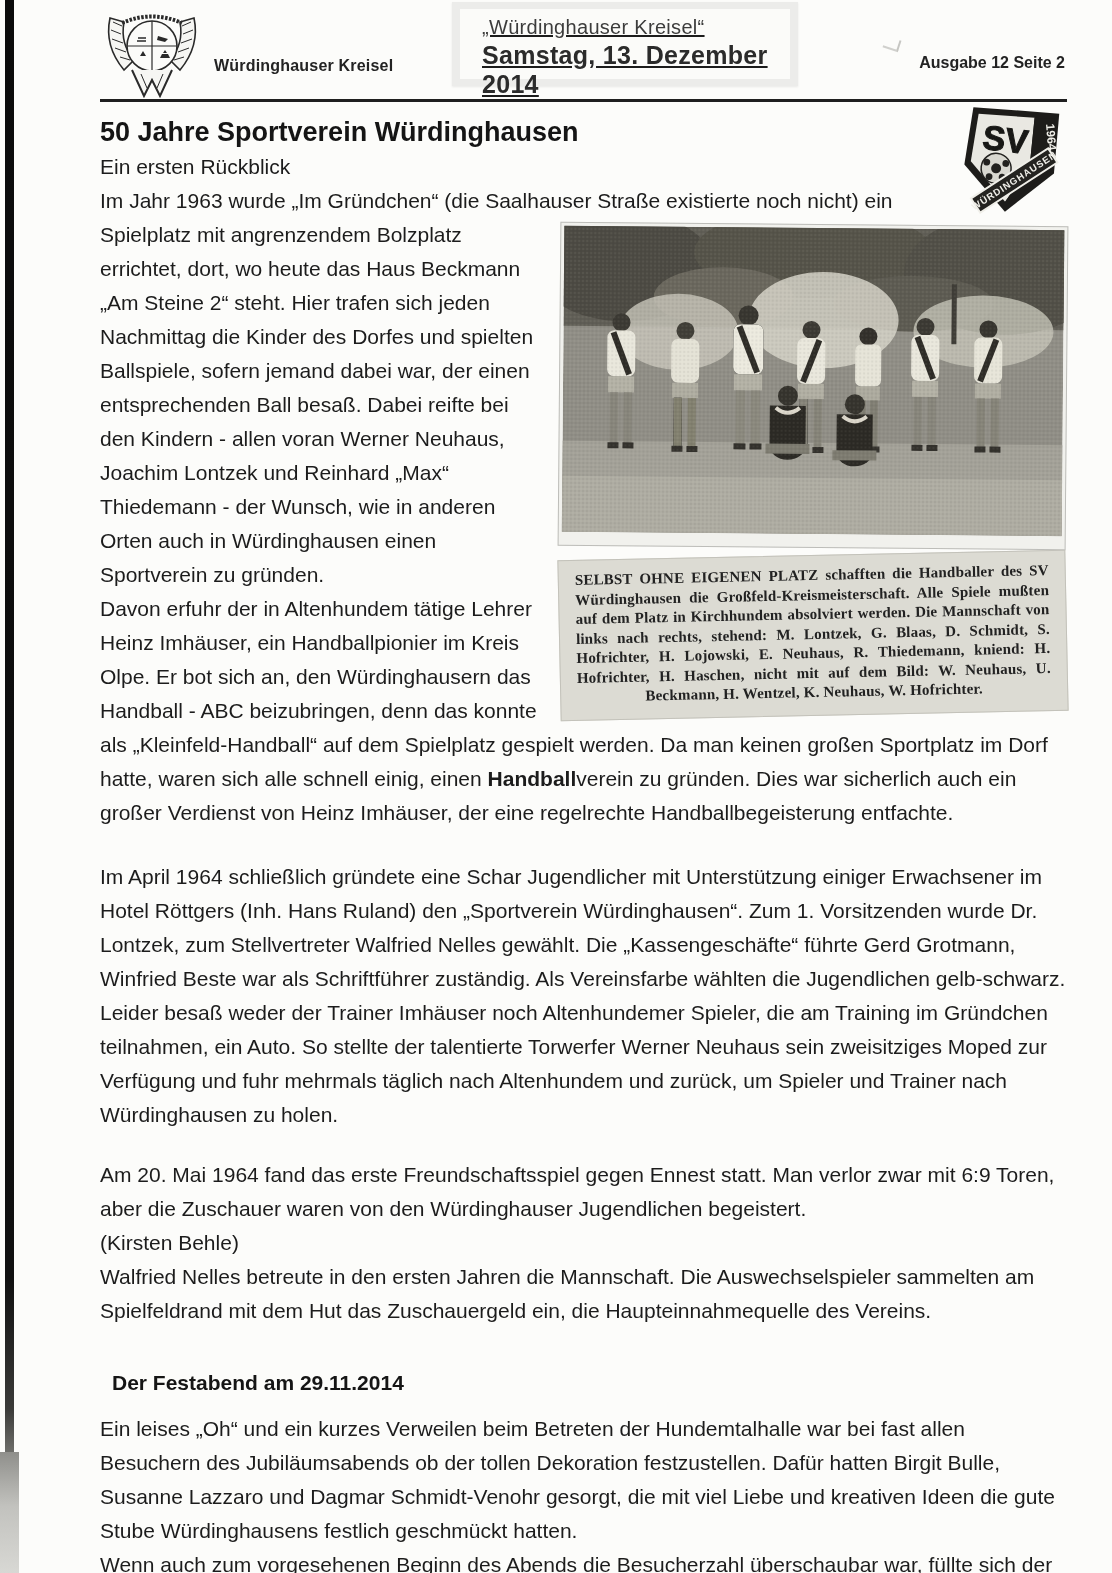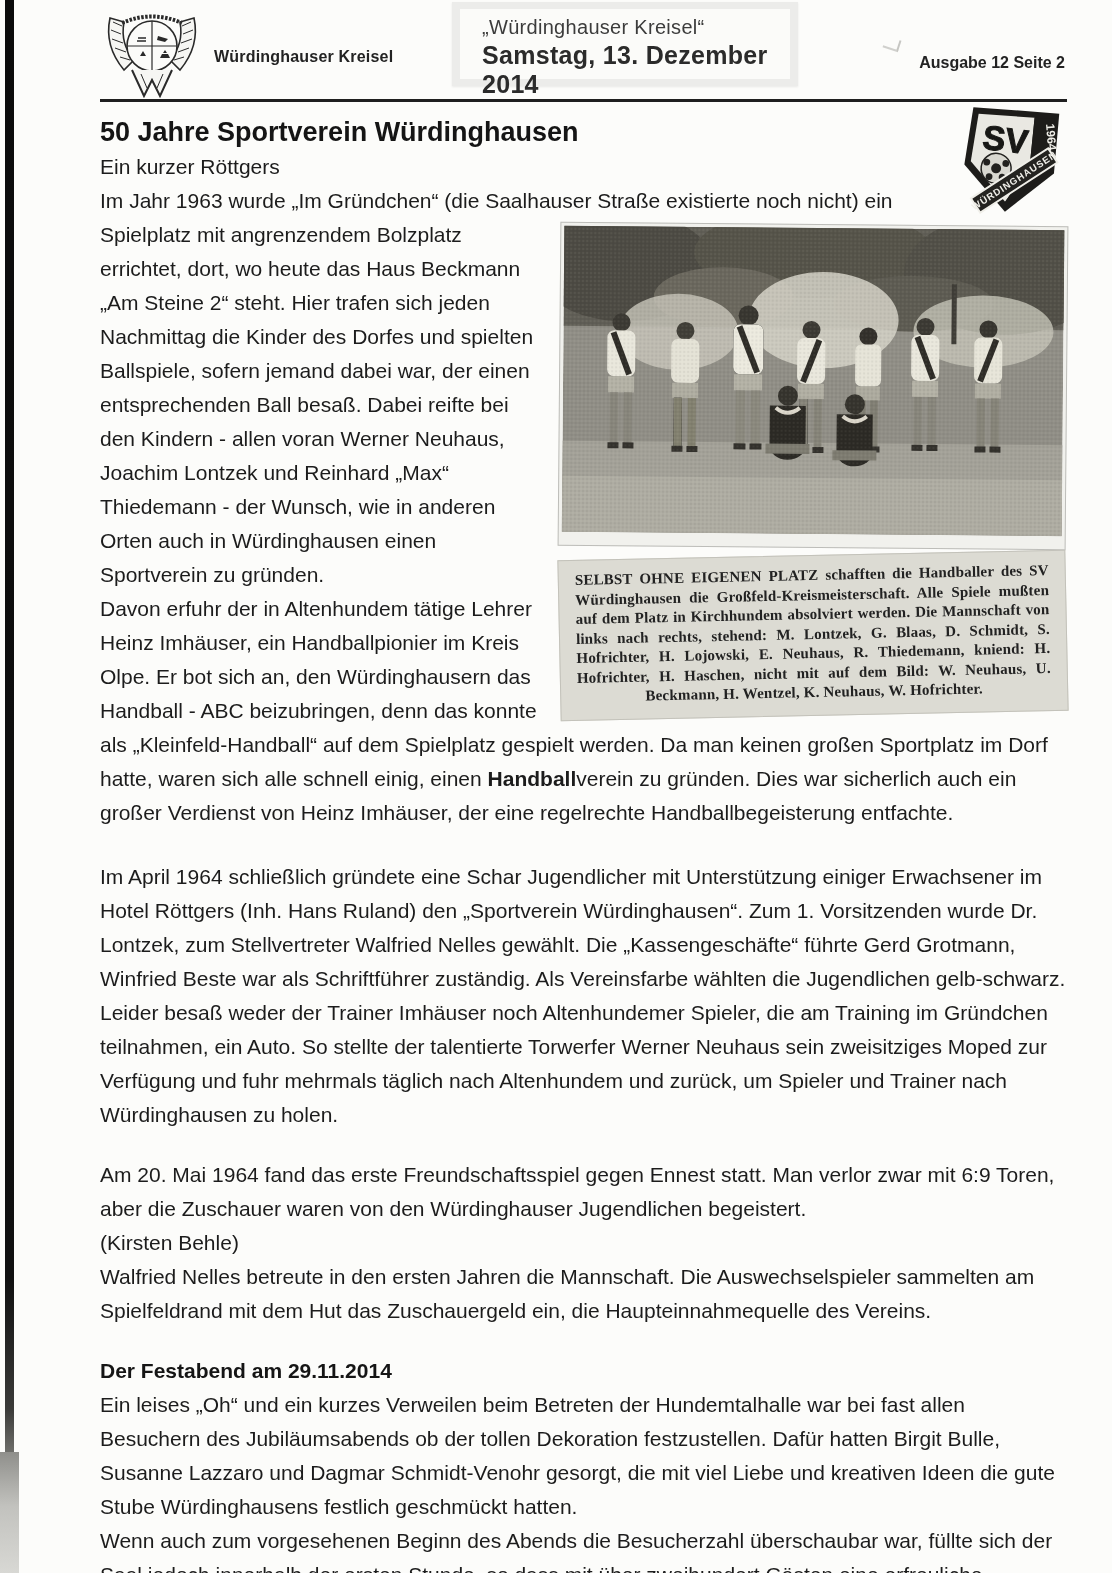--- a/index.html
+++ b/index.html
@@ -14,44 +14,44 @@
   .scan-smudge{position:absolute;left:0;top:1452px;width:19px;height:121px;
     background:linear-gradient(180deg,#8f8f8b,#c2c2be 45%,#d8d8d4);}
   .scan-mark{position:absolute;left:884px;top:38px;width:14px;height:10px;
     border-right:2px solid #b9b9b5;border-bottom:2px solid #c6c6c2;transform:rotate(18deg);opacity:.8;}
 
   .content{position:absolute;left:100px;top:0;width:967px;}
 
   
   .header{position:relative;height:99px;border-bottom:3px solid #1f1f1f;}
   .crest{position:absolute;left:-6px;top:12px;}
-  .mast-left{position:absolute;left:114px;top:48px;font-size:16px;font-weight:bold;color:#232323;letter-spacing:.2px;}
+  .mast-left{position:absolute;left:114px;top:57px;font-size:16px;font-weight:bold;color:#232323;letter-spacing:.2px;}
   .head-box-outer{position:absolute;left:352px;top:2px;width:346px;height:84px;
     background:#ececea;box-shadow:0 1px 2px rgba(0,0,0,.08);}
   .head-box{position:absolute;left:8px;top:7px;right:8px;bottom:7px;background:#fbfbf9;
-    padding:7px 0 8px 22px;box-sizing:border-box;}
+    padding:7px 0 8px 22px;box-sizing:border-box;text-decoration:underline;}
   .head-box .l1{font-size:20px;color:#3c3c3c;letter-spacing:.3px;}
   .head-box .l2{font-size:25px;font-weight:bold;color:#2b2b2b;letter-spacing:.3px;margin-top:2px;}
   .issue{position:absolute;right:2px;top:54px;font-size:16px;font-weight:bold;color:#232323;}
 
   
   .article{padding-top:2px;font-size:21px;line-height:34px;}
   .badge{float:right;margin:0 0 2px 14px;}
   .figure{float:right;clear:right;width:508px;margin:2px 0 8px 14px;}
   .photo-wrap{background:#f1f1ed;padding:3px;border:1px solid #bdbdb9;transform:rotate(.5deg);}
   .caption{margin-top:7px;transform:rotate(-1.2deg);background:#dcdbd3;border:1px solid #c3c2ba;
     padding:10px 16px 12px;font-family:"Liberation Serif","DejaVu Serif",serif;
     font-weight:bold;font-size:15px;line-height:19.5px;color:#222;
     text-align:justify;text-align-last:center;letter-spacing:.2px;}
   h1{font-size:27px;line-height:32px;margin:12px 0 2px;color:#151515;}
   .subtitle{margin:0;}
   p.body{margin:0;}
   .gap26{height:26px;}
   .gap30{height:30px;clear:both;}
-  h2{font-size:21px;line-height:34px;margin:0;color:#151515;}
+  h2{font-size:21px;line-height:34px;margin:12px;color:#151515;}
   .bold{font-weight:bold;}
 </style>
 </head>
 <body>
 
 <div class="scan-bar"></div>
 <div class="scan-smudge"></div>
 <div class="scan-mark"></div>
 
 <div class="content">
@@ -234,21 +234,21 @@
             </g>
           </g>
 
           <rect width="500" height="306" fill="url(#halftone)"></rect>
         </svg>
       </div>
       <div class="caption"><span class="bold">SELBST OHNE EIGENEN PLATZ</span><span> schafften die Handballer des SV Würdinghausen die Großfeld-Kreismeisterschaft. Alle Spiele mußten auf dem Platz in Kirchhundem absolviert werden. Die Mannschaft von links nach rechts, stehend: M. Lontzek, G. Blaas, D. Schmidt, S. Hofrichter, H. Lojowski, E. Neuhaus, R. Thiedemann, kniend: H. Hofrichter, H. Haschen, nicht mit auf dem Bild: W. Neuhaus, U. Beckmann, H. Wentzel, K. Neuhaus, W. Hofrichter.</span></div>
     </div>
 
     <h1>50 Jahre Sportverein Würdinghausen</h1>
-    <p class="body subtitle">Ein kurzer Röttgers</p>
+    <p class="body subtitle">Ein ersten Rückblick</p>
     <p class="body">Im Jahr 1963 wurde „Im Gründchen“ (die Saalhauser Straße existierte noch nicht) ein Spielplatz mit angrenzendem Bolzplatz errichtet, dort, wo heute das Haus Beckmann „Am Steine 2“ steht. Hier trafen sich jeden Nachmittag die Kinder des Dorfes und spielten Ballspiele, sofern jemand dabei war, der einen entsprechenden Ball besaß. Dabei reifte bei den Kindern - allen voran Werner Neuhaus, Joachim Lontzek und Reinhard „Max“ Thiedemann - der Wunsch, wie in anderen Orten auch in Würdinghausen einen Sportverein zu gründen.</p>
     <p class="body"><span>Davon erfuhr der in Altenhundem tätige Lehrer Heinz Imhäuser, ein Handballpionier im Kreis Olpe. Er bot sich an, den Würdinghausern das Handball - ABC beizubringen, denn das konnte als „Kleinfeld-Handball“ auf dem Spielplatz gespielt werden. Da man keinen großen Sportplatz im Dorf hatte, waren sich alle schnell einig, einen </span><span class="bold">Handball</span><span>verein zu gründen. Dies war sicherlich auch ein großer Verdienst von Heinz Imhäuser, der eine regelrechte Handballbegeisterung entfachte.</span></p>
 
     <div class="gap30"></div>
     <p class="body">Im April 1964 schließlich gründete eine Schar Jugendlicher mit Unterstützung einiger Erwachsener im Hotel Röttgers (Inh. Hans Ruland) den „Sportverein Würdinghausen“. Zum 1. Vorsitzenden wurde Dr. Lontzek, zum Stellvertreter Walfried Nelles gewählt. Die „Kassengeschäfte“ führte Gerd Grotmann, Winfried Beste war als Schriftführer zuständig. Als Vereinsfarbe wählten die Jugendlichen gelb-schwarz. Leider besaß weder der Trainer Imhäuser noch Altenhundemer Spieler, die am Training im Gründchen teilnahmen, ein Auto. So stellte der talentierte Torwerfer Werner Neuhaus sein zweisitziges Moped zur Verfügung und fuhr mehrmals täglich nach Altenhundem und zurück, um Spieler und Trainer nach Würdinghausen zu holen.</p>
 
     <div class="gap26"></div>
     <p class="body">Am 20. Mai 1964 fand das erste Freundschaftsspiel gegen Ennest statt. Man verlor zwar mit 6:9 Toren, aber die Zuschauer waren von den Würdinghauser Jugendlichen begeistert.</p>
     <p class="body">(Kirsten Behle)</p>
     <p class="body">Walfried Nelles betreute in den ersten Jahren die Mannschaft. Die Auswechselspieler sammelten am Spielfeldrand mit dem Hut das Zuschauergeld ein, die Haupteinnahmequelle des Vereins.</p>

